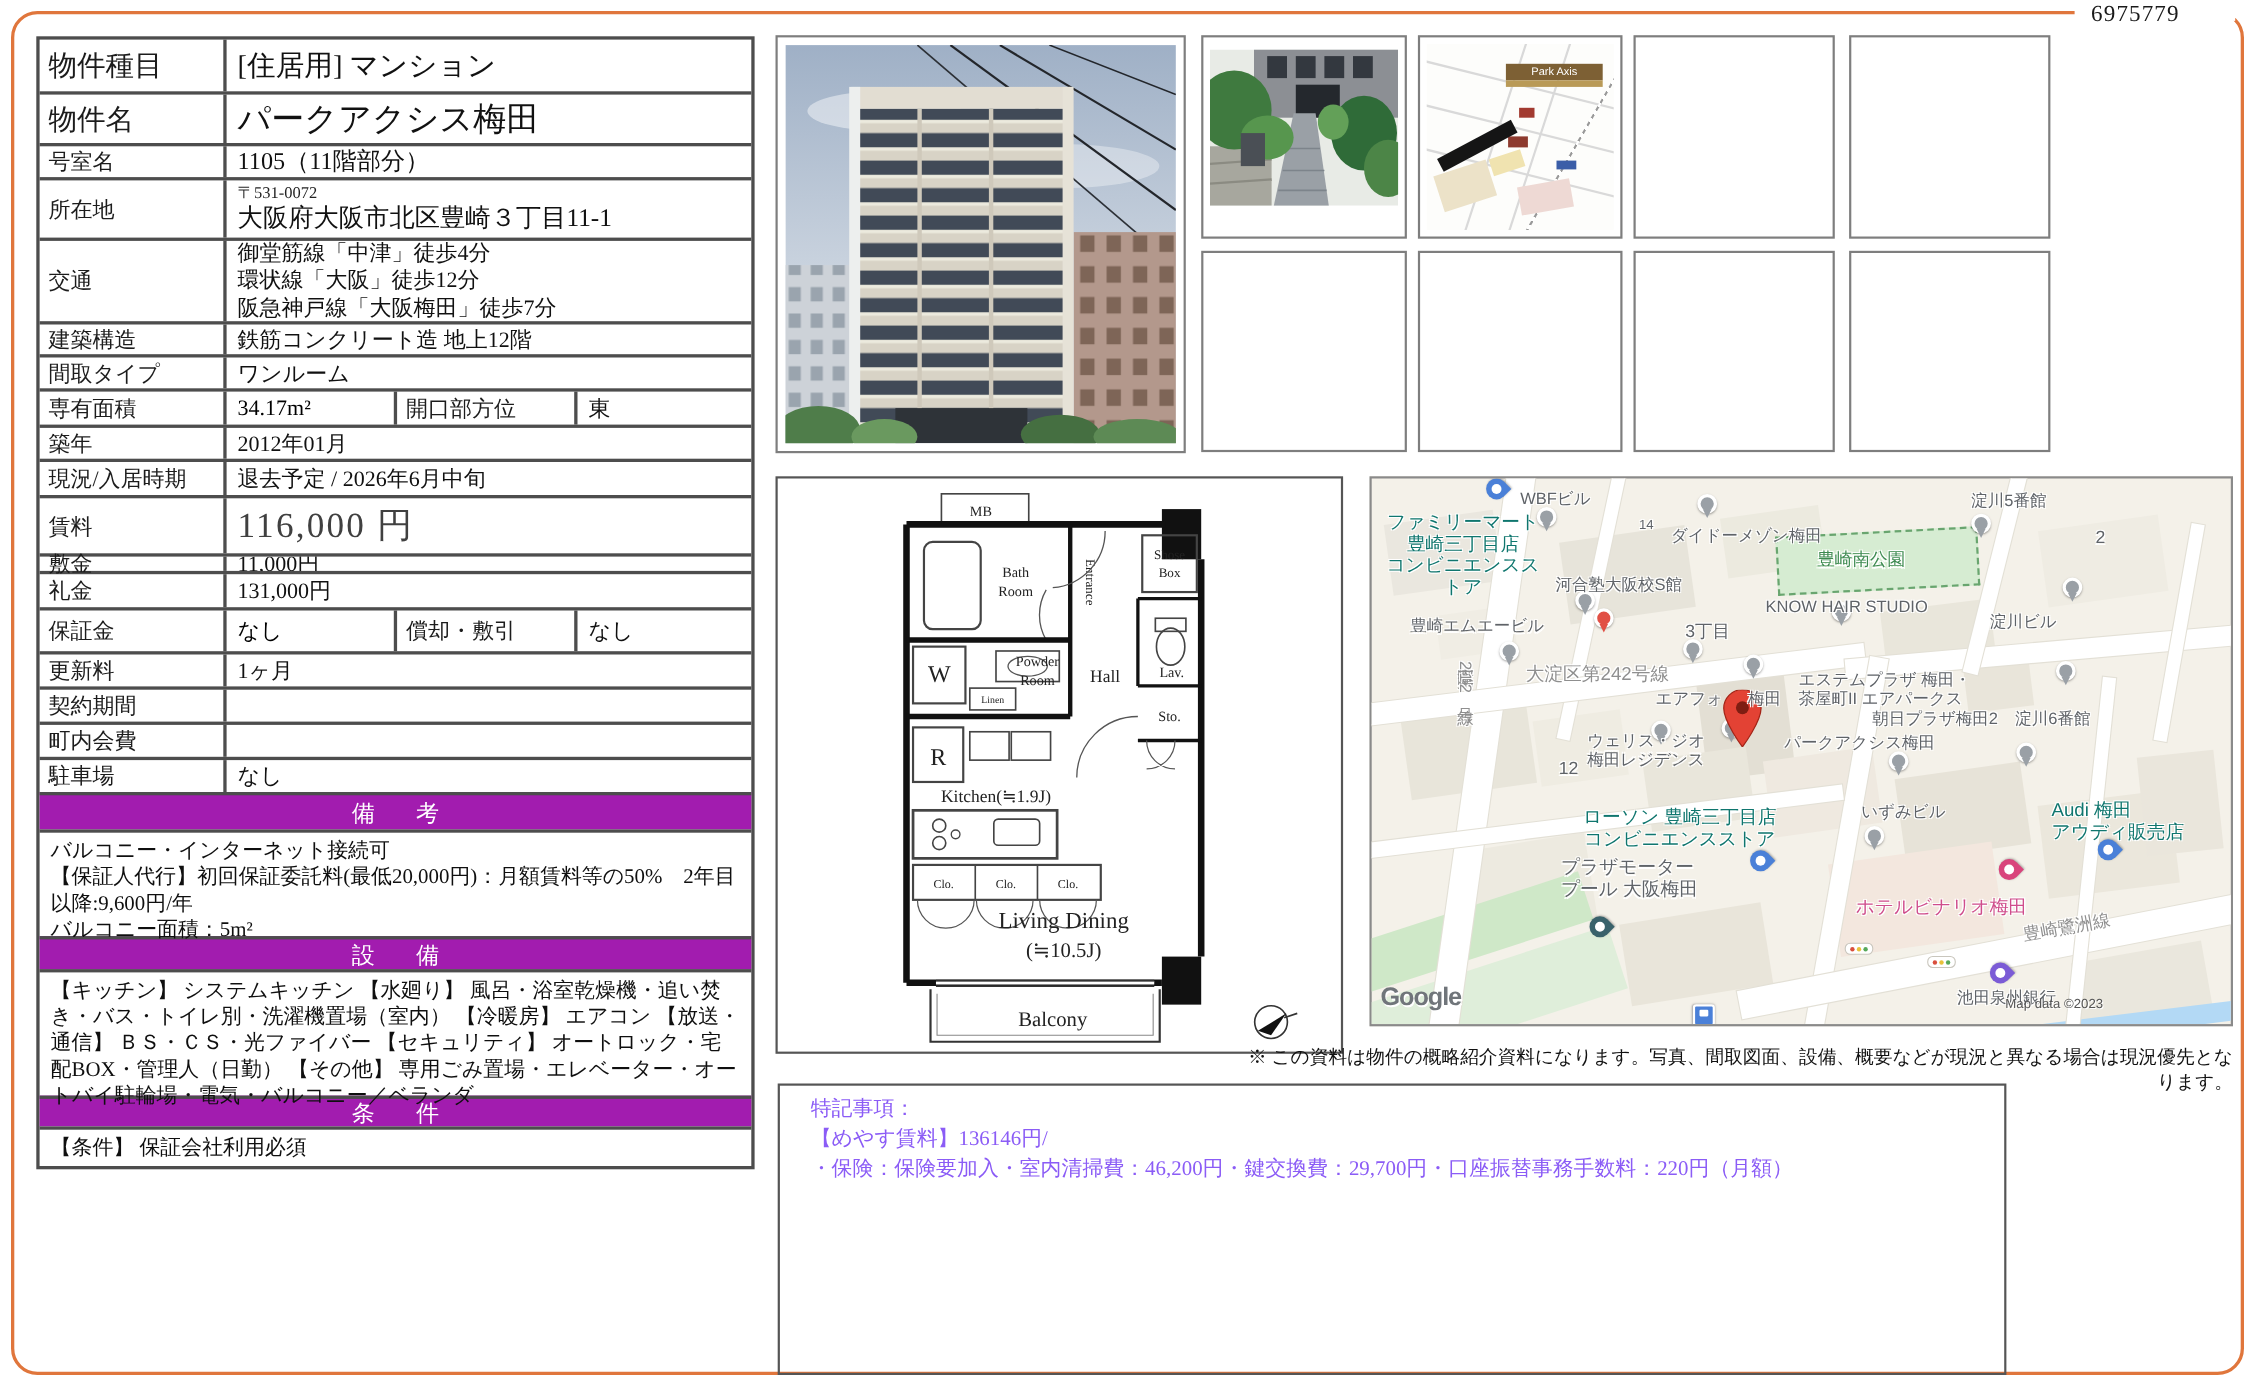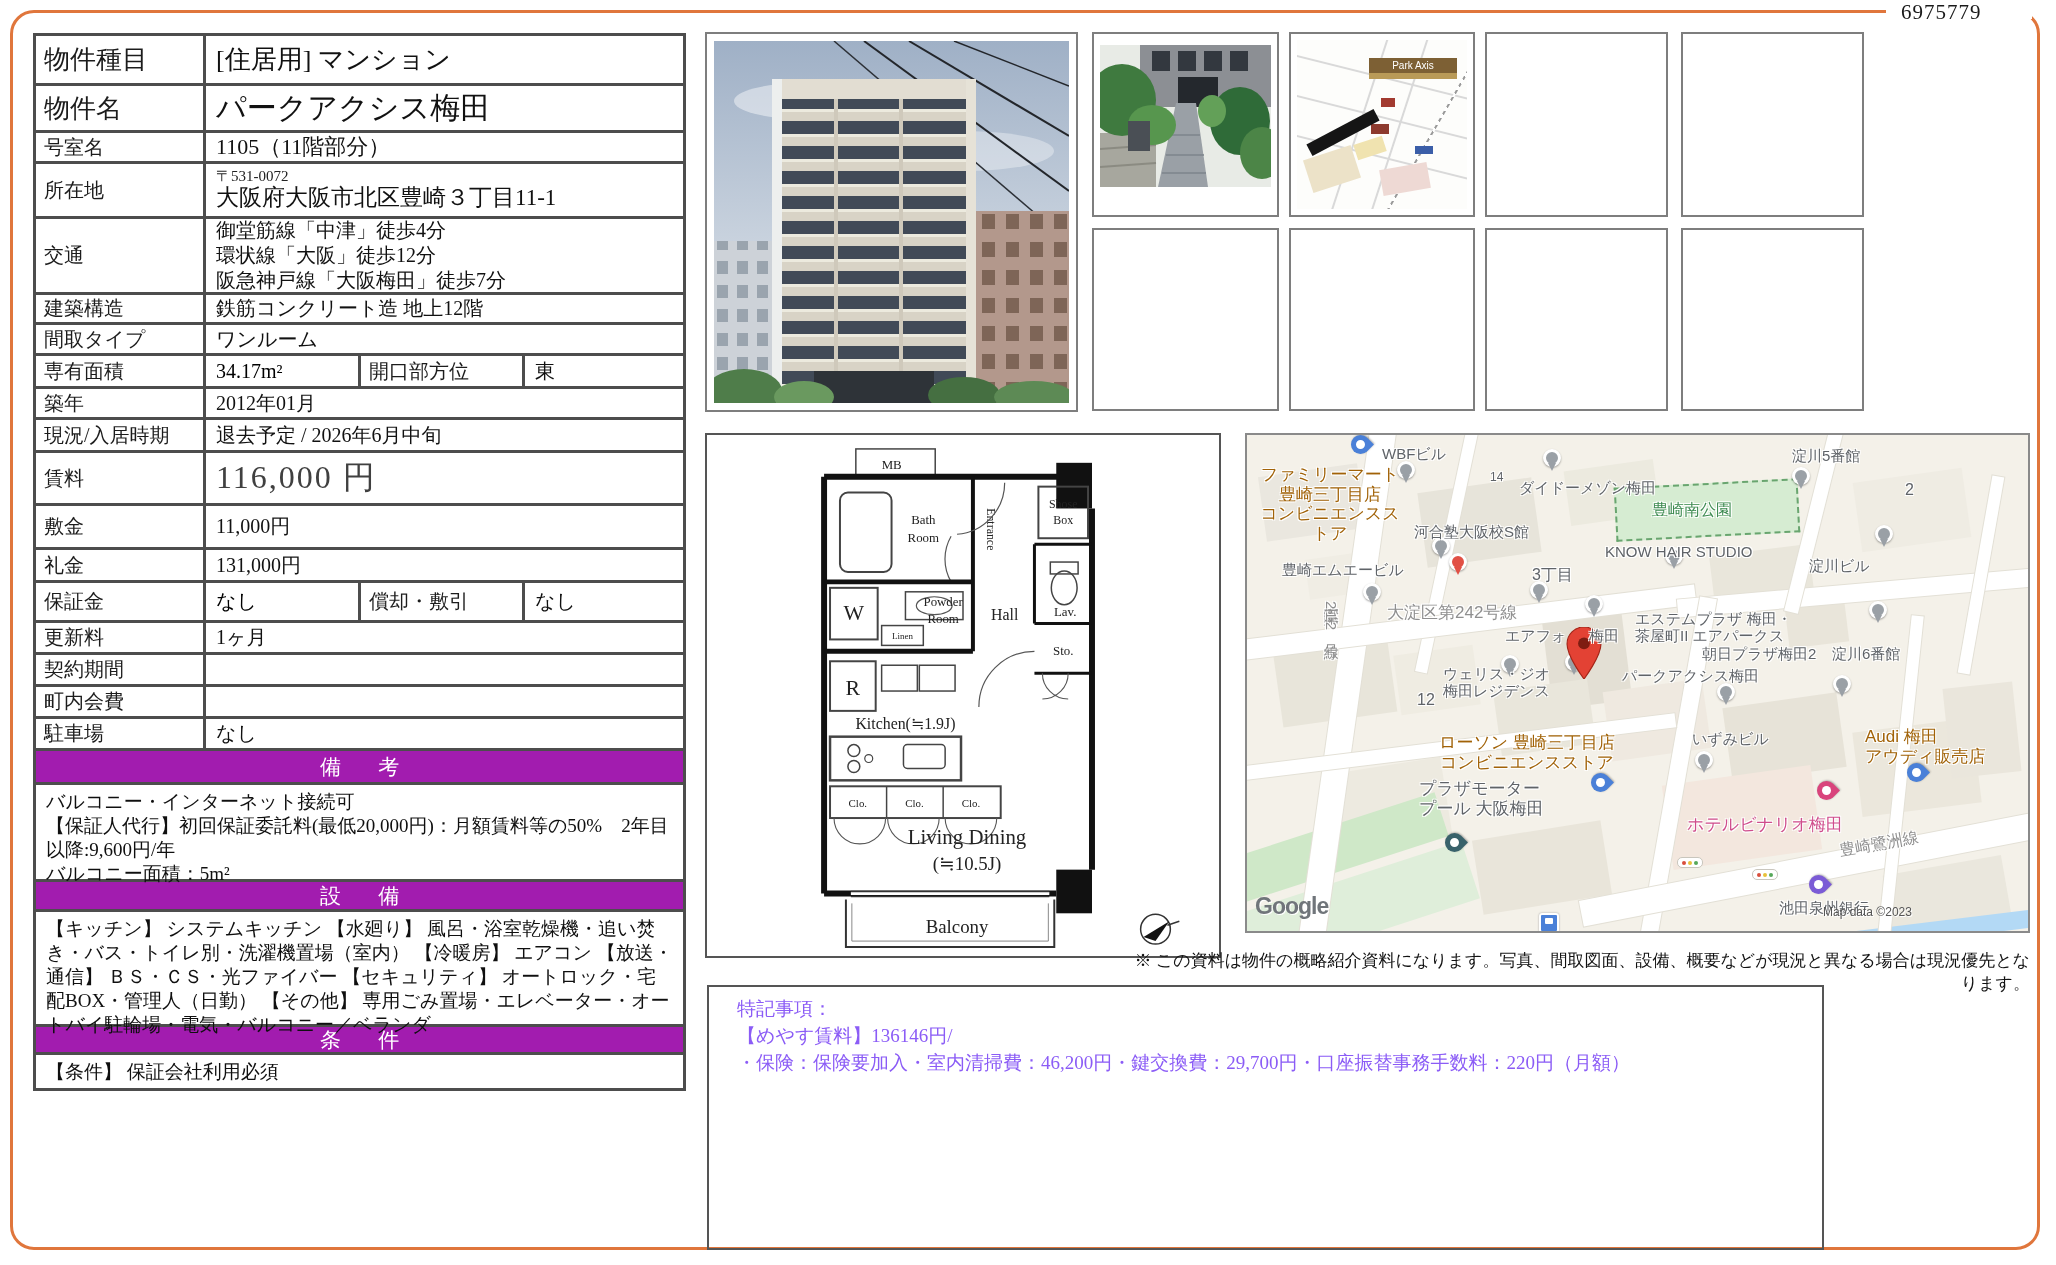--- a/index.html
+++ b/index.html
@@ -36,21 +36,21 @@
   #fpbox{position:absolute;left:705px;top:433px;width:516px;height:525px;border:2px solid #555;background:#fff;box-sizing:border-box}
   #fpbox svg text{font-family:"Liberation Serif","DejaVu Serif",serif;fill:#222}
 
   
   #gmap{position:absolute;left:1245px;top:433px;width:785px;height:500px;border:2px solid #8a8a8a;background:#f4f1e9;overflow:hidden;box-sizing:border-box}
   .bld{position:absolute}
   .road{position:absolute;background:#fff;box-shadow:0 0 0 1px #e3e0d6}
   .mlabel{position:absolute;font-family:"Liberation Sans",sans-serif;font-size:15px;color:#5f6368;line-height:1.15;white-space:pre-line;font-weight:500;
     text-shadow:-1px -1px 0 #fff,1px -1px 0 #fff,-1px 1px 0 #fff,1px 1px 0 #fff}
   .ctr{text-align:center}
-  .mblue{color:#a16207}.mgreen{color:#3d8a50;font-size:16px}.mpink{color:#cf4d8c;font-size:16px}
+  .mblue{color:#0f766e}.mgreen{color:#3d8a50;font-size:16px}.mpink{color:#cf4d8c;font-size:16px}
   .mroad{color:#8f8f8f;font-size:13px;font-weight:400}
   .mvert{writing-mode:vertical-rl;letter-spacing:2px}
   .glogo{position:absolute;font-family:"Liberation Sans",sans-serif;font-size:23px;font-weight:bold;color:#70757a;letter-spacing:-1px;text-shadow:1px 1px 0 #fff}
   .mcopy{position:absolute;font-family:"Liberation Sans",sans-serif;font-size:12px;color:#555;text-shadow:1px 1px 0 #fff}
   .gpin{position:absolute;width:12px;height:12px;background:#9aa0a6;border:3px solid #fff;border-radius:50%;box-shadow:0 1px 2px rgba(0,0,0,.35)}
   .gpin::after{content:"";position:absolute;left:2px;top:11px;border:4px solid transparent;border-top:8px solid #9aa0a6}
   .gpin.red{background:#e15045}
   .gpin.red::after{border-top-color:#e15045}
   .bpin{position:absolute;width:19px;height:19px;border-radius:50% 50% 50% 0;transform:rotate(-135deg);box-shadow:0 1px 2px rgba(0,0,0,.3)}
   .bpin::after{content:"";position:absolute;left:5px;top:5px;width:9px;height:9px;border-radius:50%;background:#fff}
@@ -125,21 +125,21 @@
       <div class="tv">2012年01月</div>
     </div>
     <div class="trow" style="height:33px">
       <div class="tl">現況/入居時期</div>
       <div class="tv">退去予定 / 2026年6月中旬</div>
     </div>
     <div class="trow" style="height:53px">
       <div class="tl">賃料</div>
       <div class="tv rentv">116,000 円</div>
     </div>
-    <div class="trow" style="height:44px">
+    <div class="trow" style="height:16px">
       <div class="tl">敷金</div>
       <div class="tv">11,000円</div>
     </div>
     <div class="trow" style="height:33px">
       <div class="tl">礼金</div>
       <div class="tv">131,000円</div>
     </div>
     <div class="trow" style="height:40px">
       <div class="tl">保証金</div>
       <div class="tm">なし</div>

